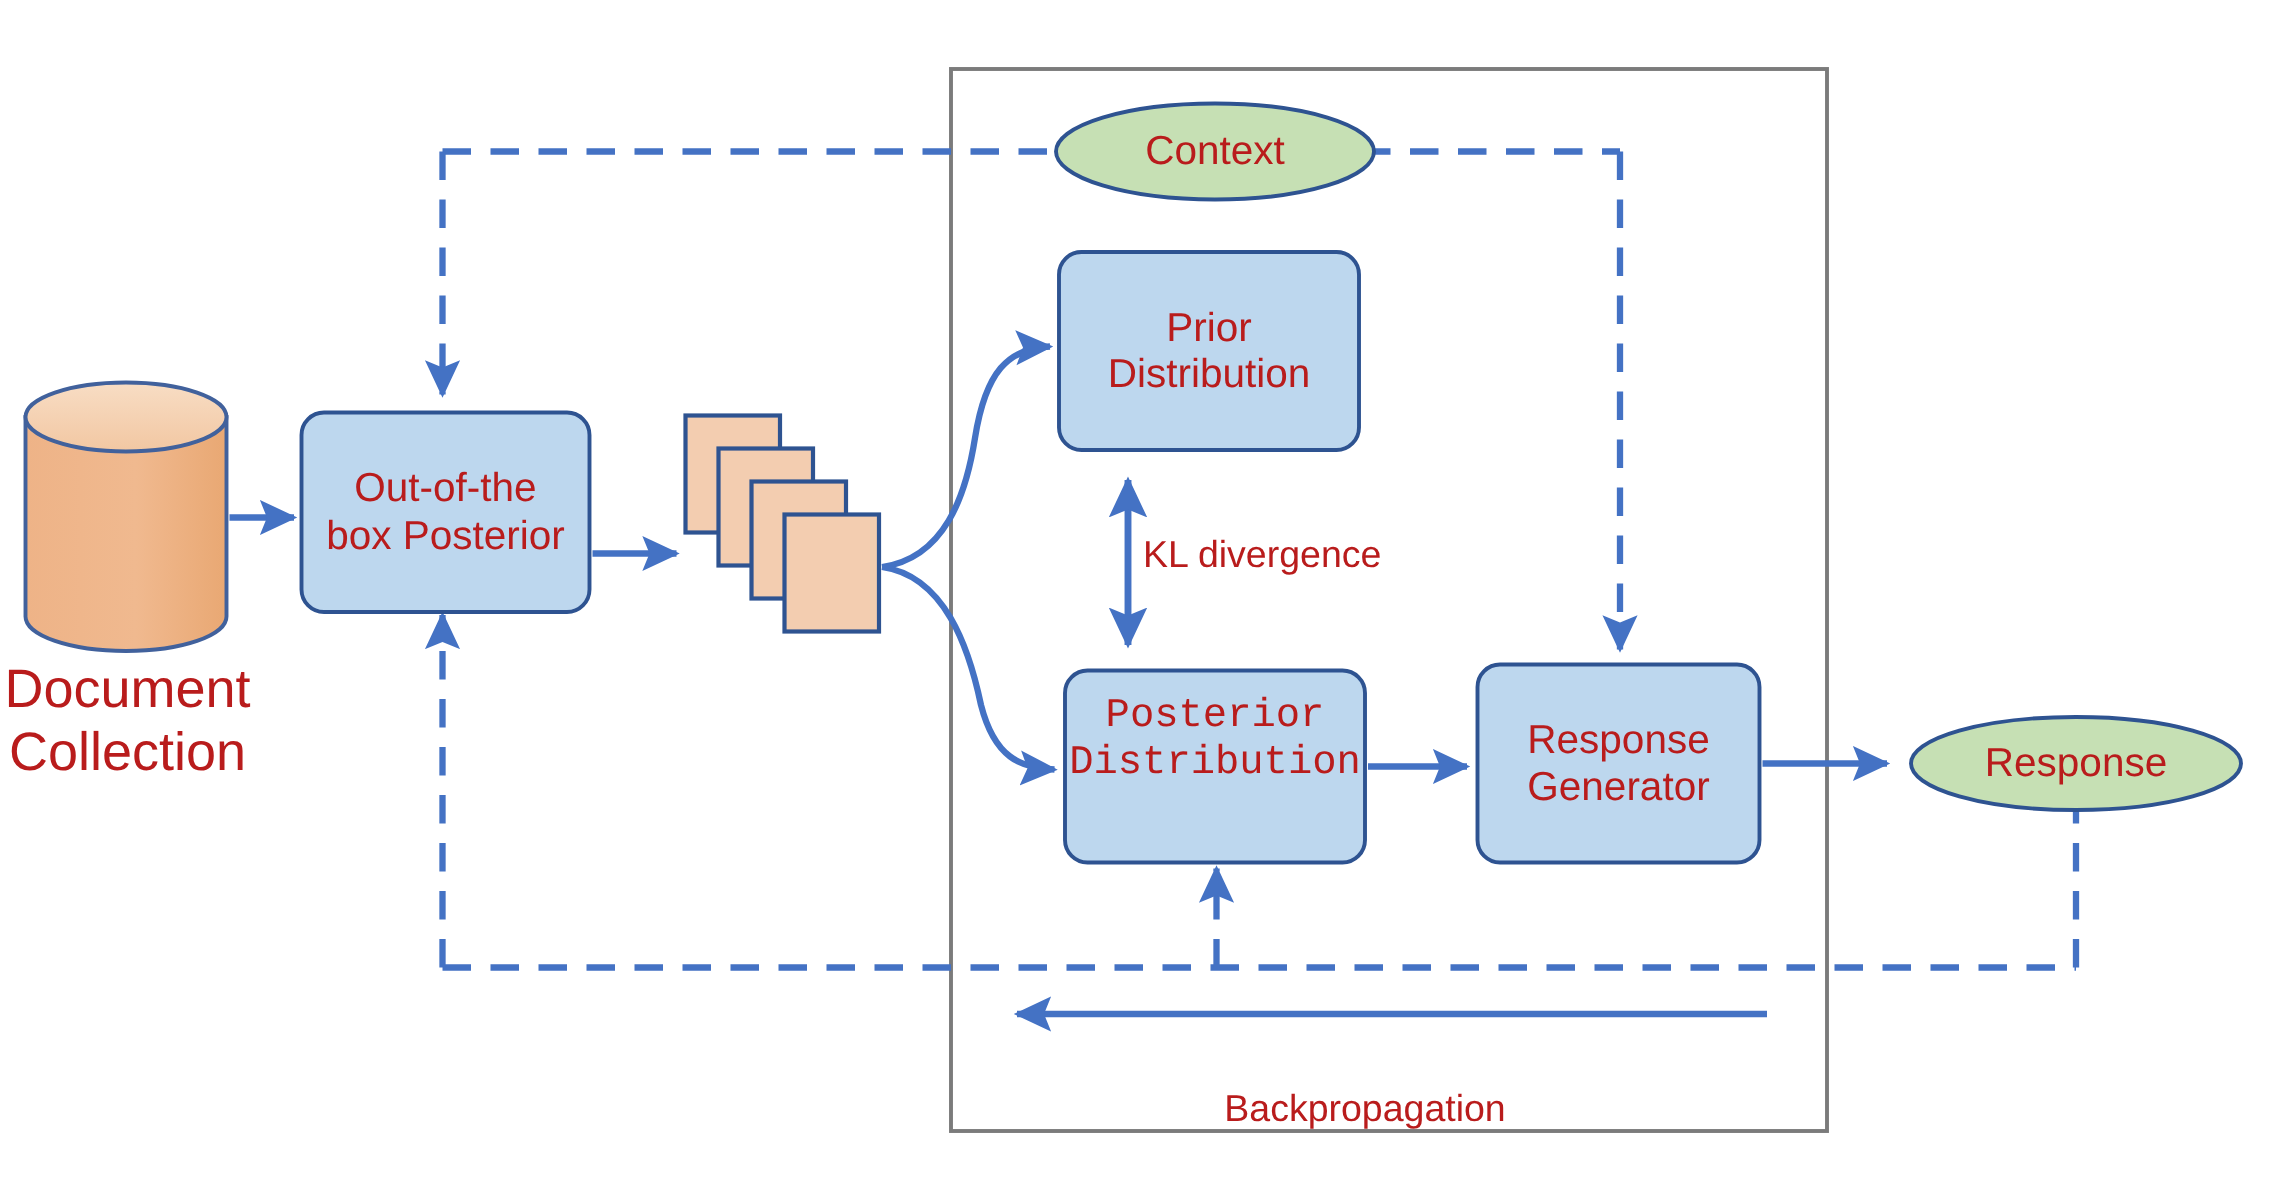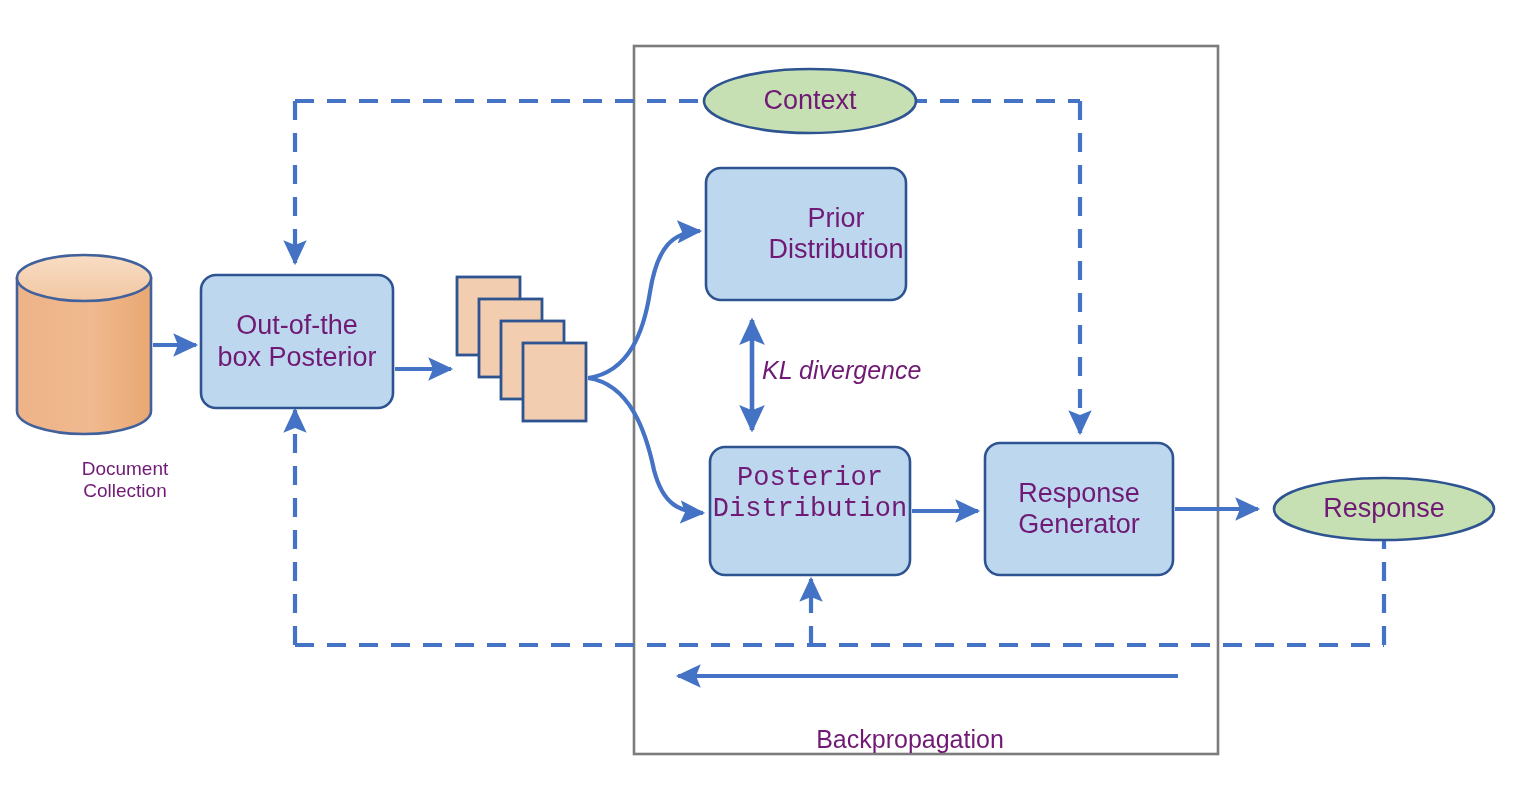--- a/index.html
+++ b/index.html
@@ -18,31 +18,31 @@
   #diagram-svg {
     position: absolute;
     left: 0;
     top: 0;
     width: 1520px;
     height: 790px;
   }
   .node-label {
     position: absolute;
     text-align: center;
-    color: #701a75;
+    color: #b91c1c;
     line-height: 1.16;
     white-space: pre-line;
     pointer-events: none;
     display: flex;
     align-items: center;
     justify-content: center;
   }
   .lbl-box { font-size: 27px; }
   .lbl-ellipse { font-size: 27px; }
-  .lbl-caption { font-size: 19px; margin-left: 40px; }
+  .lbl-caption { font-size: 36px; }
   .lbl-edge { font-size: 25px; }
 </style>
 </head>
 <body>
 
 <div id="stage">
 
   <svg id="diagram-svg" viewBox="0 0 1520 790" xmlns="http://www.w3.org/2000/svg">
     <defs>
       <marker id="arrowSolid" viewBox="0 0 12 12" refX="10.5" refY="6" markerWidth="6.2" markerHeight="6.2" orient="auto-start-reverse">
@@ -124,24 +124,24 @@
   </svg>
 
   <div class="node-label lbl-caption" style="left:0px; top:440px; width:170px; height:80px;">Document
 Collection</div>
 
   <div class="node-label lbl-box" style="left:201px; top:275px; width:192px; height:133px;">Out-of-the
 box Posterior</div>
 
   <div class="node-label lbl-ellipse" style="left:704px; top:69px; width:212px; height:64px;">Context</div>
 
-  <div class="node-label lbl-box" style="left:706px; top:168px; width:200px; height:132px;padding-left:30px;">Prior
+  <div class="node-label lbl-box" style="left:706px; top:168px; width:200px; height:132px;">Prior
 Distribution</div>
 
-  <div class="node-label lbl-edge" style="left:762px; top:350px; width:230px; height:40px; justify-content:flex-start;font-style:italic;">KL divergence</div>
+  <div class="node-label lbl-edge" style="left:762px; top:350px; width:230px; height:40px; justify-content:flex-start;">KL divergence</div>
 
   <div class="node-label lbl-box" style="left:710px; top:447px; width:200px; height:94px;font-family:Liberation Mono, monospace;">Posterior
 Distribution</div>
 
   <div class="node-label lbl-box" style="left:985px; top:443px; width:188px; height:132px;">Response
 Generator</div>
 
   <div class="node-label lbl-ellipse" style="left:1274px; top:478px; width:220px; height:62px;">Response</div>
 
   <div class="node-label lbl-edge" style="left:690px; top:692px; width:440px; height:38px;margin-top:28px;">Backpropagation</div>

